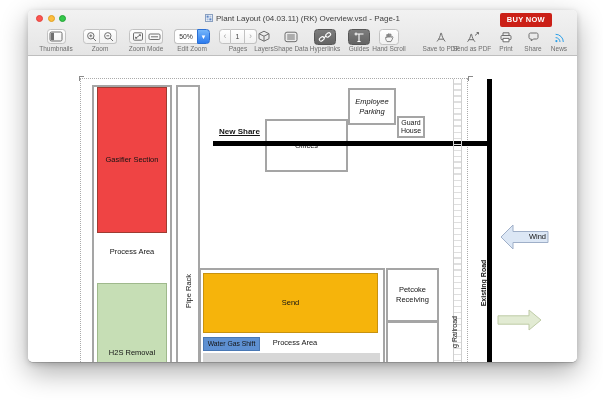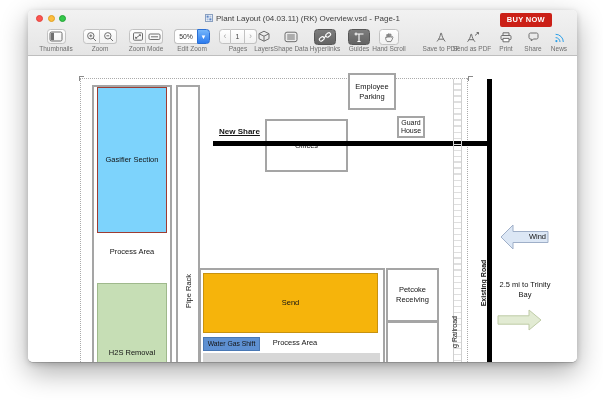--- a/index.html
+++ b/index.html
@@ -264,29 +264,29 @@
 
   <div class="canvas">
 
     <div class="dash-t"></div>
     <div class="dash-v" style="left:52px;"></div>
     <div class="dash-v" style="left:439px;"></div>
     <div class="cornermark" style="left:51px;top:20px;"></div>
     <div class="cornermark" style="left:440px;top:20px;"></div>
 
     <div class="dbox" style="left:64px;top:29px;width:80px;height:300px;"></div>
-    <div class="dbox" style="left:69px;top:31px;width:70px;height:146px;background:#7dd3fc;border:1px solid #9E3C32;">Gasifier Section</div>
+    <div class="dbox" style="left:69px;top:31px;width:70px;height:146px;background:#ef4444;border:1px solid #9E3C32;">Gasifier Section</div>
     <div class="dlabel" style="left:69px;top:191px;width:70px;">Process Area</div>
     <div class="dbox" style="left:69px;top:227px;width:70px;height:140px;background:#C6DEB5;border:1px solid #9FB98C;">H2S Removal</div>
 
     <div class="dbox" style="left:148px;top:29px;width:24px;height:300px;"></div>
     <div class="vlabel" style="left:160px;top:235px;">Pipe Rack</div>
 
     <div class="dbox" style="left:237px;top:29px;width:83px;height:53px;margin-top:34px;">Offices</div>
-    <div class="dbox" style="left:320px;top:17px;width:48px;height:37px;">Employee Parking</div>
+    <div class="dbox" style="left:320px;top:32px;width:48px;height:37px;font-style:italic;">Employee Parking</div>
     <div class="dbox" style="left:369px;top:60px;width:28px;height:22px;font-size:7px;line-height:1.2;">Guard House</div>
 
     <div class="dlabel" style="left:191px;top:71px;width:70px;text-align:left;font-size:8px;font-weight:bold;text-decoration:underline;">New Share</div>
     <div class="road" style="left:185px;top:85px;width:277px;height:5px;"></div>
 
 
     <div class="dbox" style="left:171px;top:212px;width:186px;height:160px;"></div>
     <div class="dbox" style="left:175px;top:217px;width:175px;height:60px;background:#F6B40B;border:1px solid #C79210;">Send</div>
     <div class="dbox" style="left:175px;top:281px;width:57px;height:14px;background:#5E90D2;border:1px solid #4A78B4;font-size:6.8px;white-space:nowrap;">Water Gas Shift</div>
     <div class="dlabel" style="left:238px;top:282px;width:58px;">Process Area</div>
@@ -300,21 +300,20 @@
     <div class="road" style="left:459px;top:23px;width:5px;height:283px;"></div>
     <div class="vlabel" style="left:455px;top:227px;font-size:7px;font-weight:bold;">Existing Road</div>
 
     <div style="position:absolute;left:472px;top:167px;width:49px;height:28px;">
       <svg class="icon" width="49" height="28" viewBox="0 0 49 28">
           <polygon points="1,14 13,2 13,8.5 48,8.5 48,19.5 13,19.5 13,26" fill="#DCE7F5" stroke="#9FAFC8" stroke-width="1"></polygon>
         </svg>
       <span style="position:absolute;left:14px;top:9px;width:32px;text-align:right;font-size:7.5px;color:#141414;">Wind</span>
     </div>
 
-    <div class="dlabel" style="left:470px;top:224px;width:54px;">2.5 mi to Trinity Bay</div>
     <div style="position:absolute;left:469px;top:253px;width:45px;height:22px;">
       <svg class="icon" width="45" height="22" viewBox="0 0 45 22">
           <polygon points="44,11 32,1 32,6.8 1,6.8 1,15.2 32,15.2 32,21" fill="#E2EBD3" stroke="#BECBA6" stroke-width="1"></polygon>
         </svg>
     </div>
 
   </div>
 </div>
 
 </body></html>

